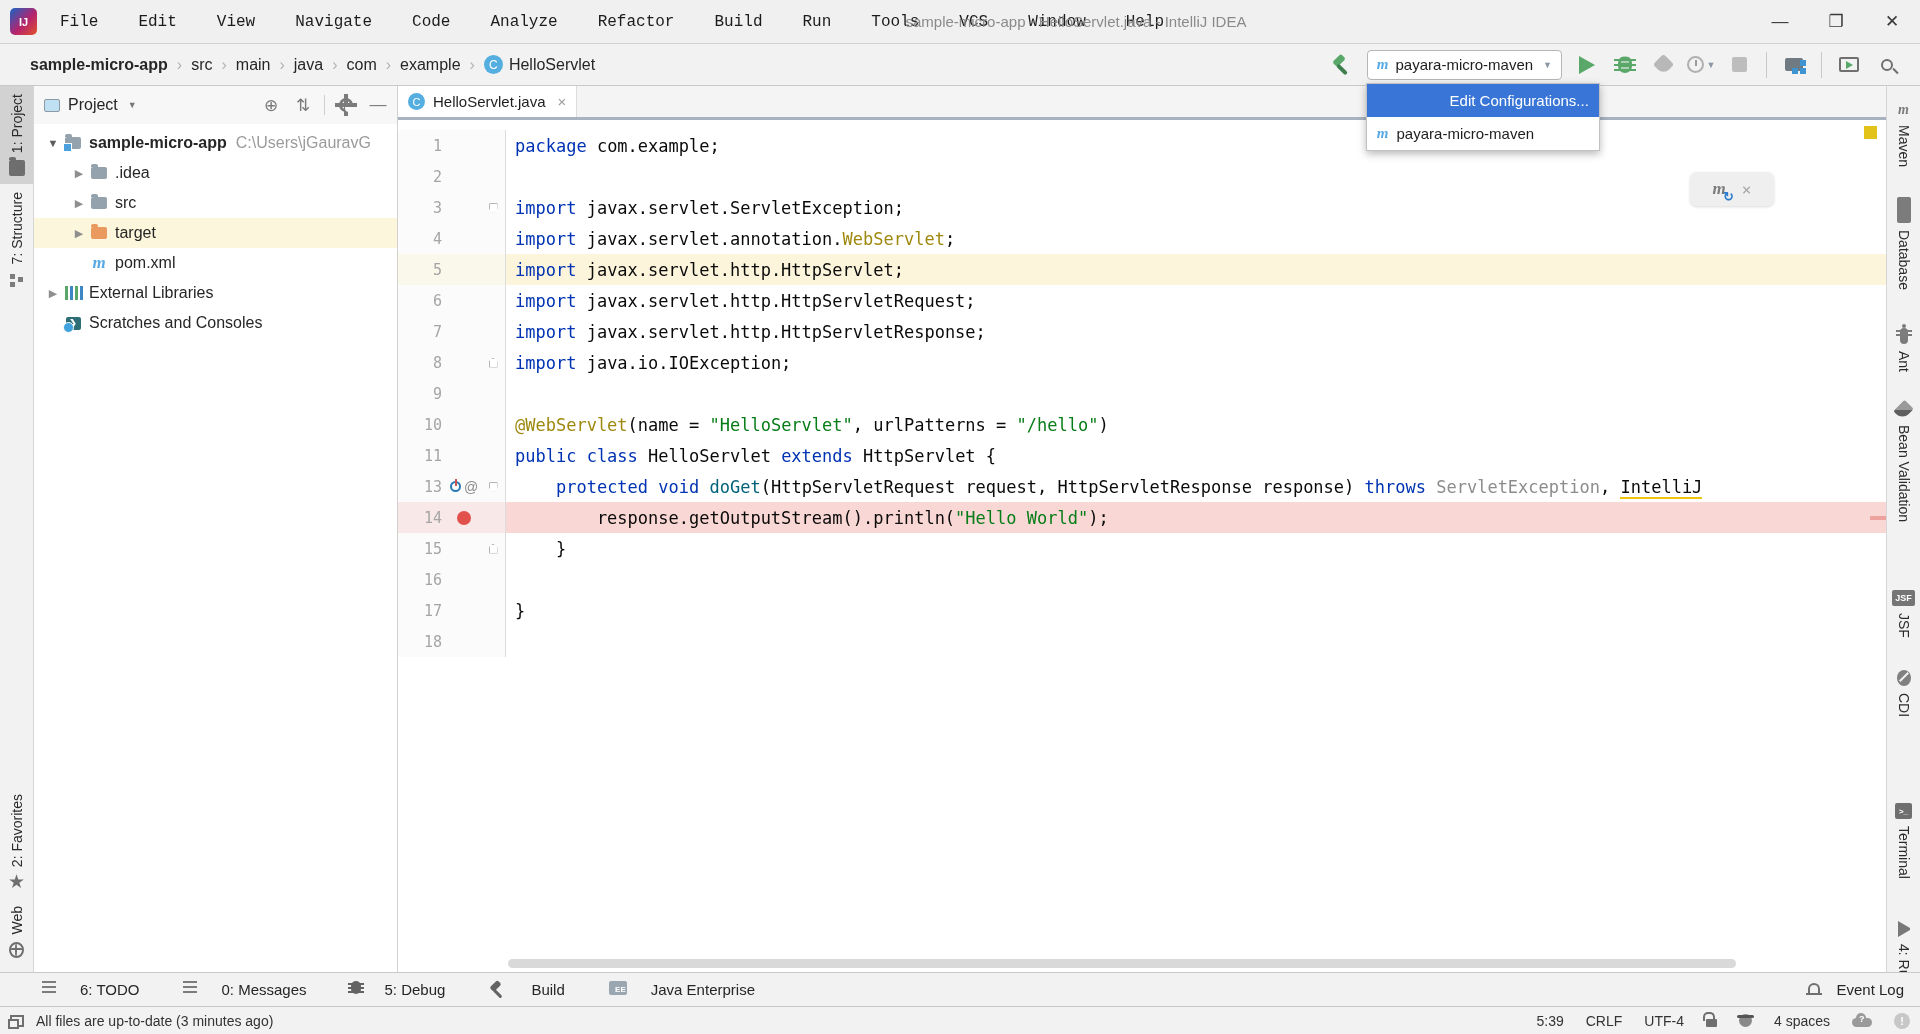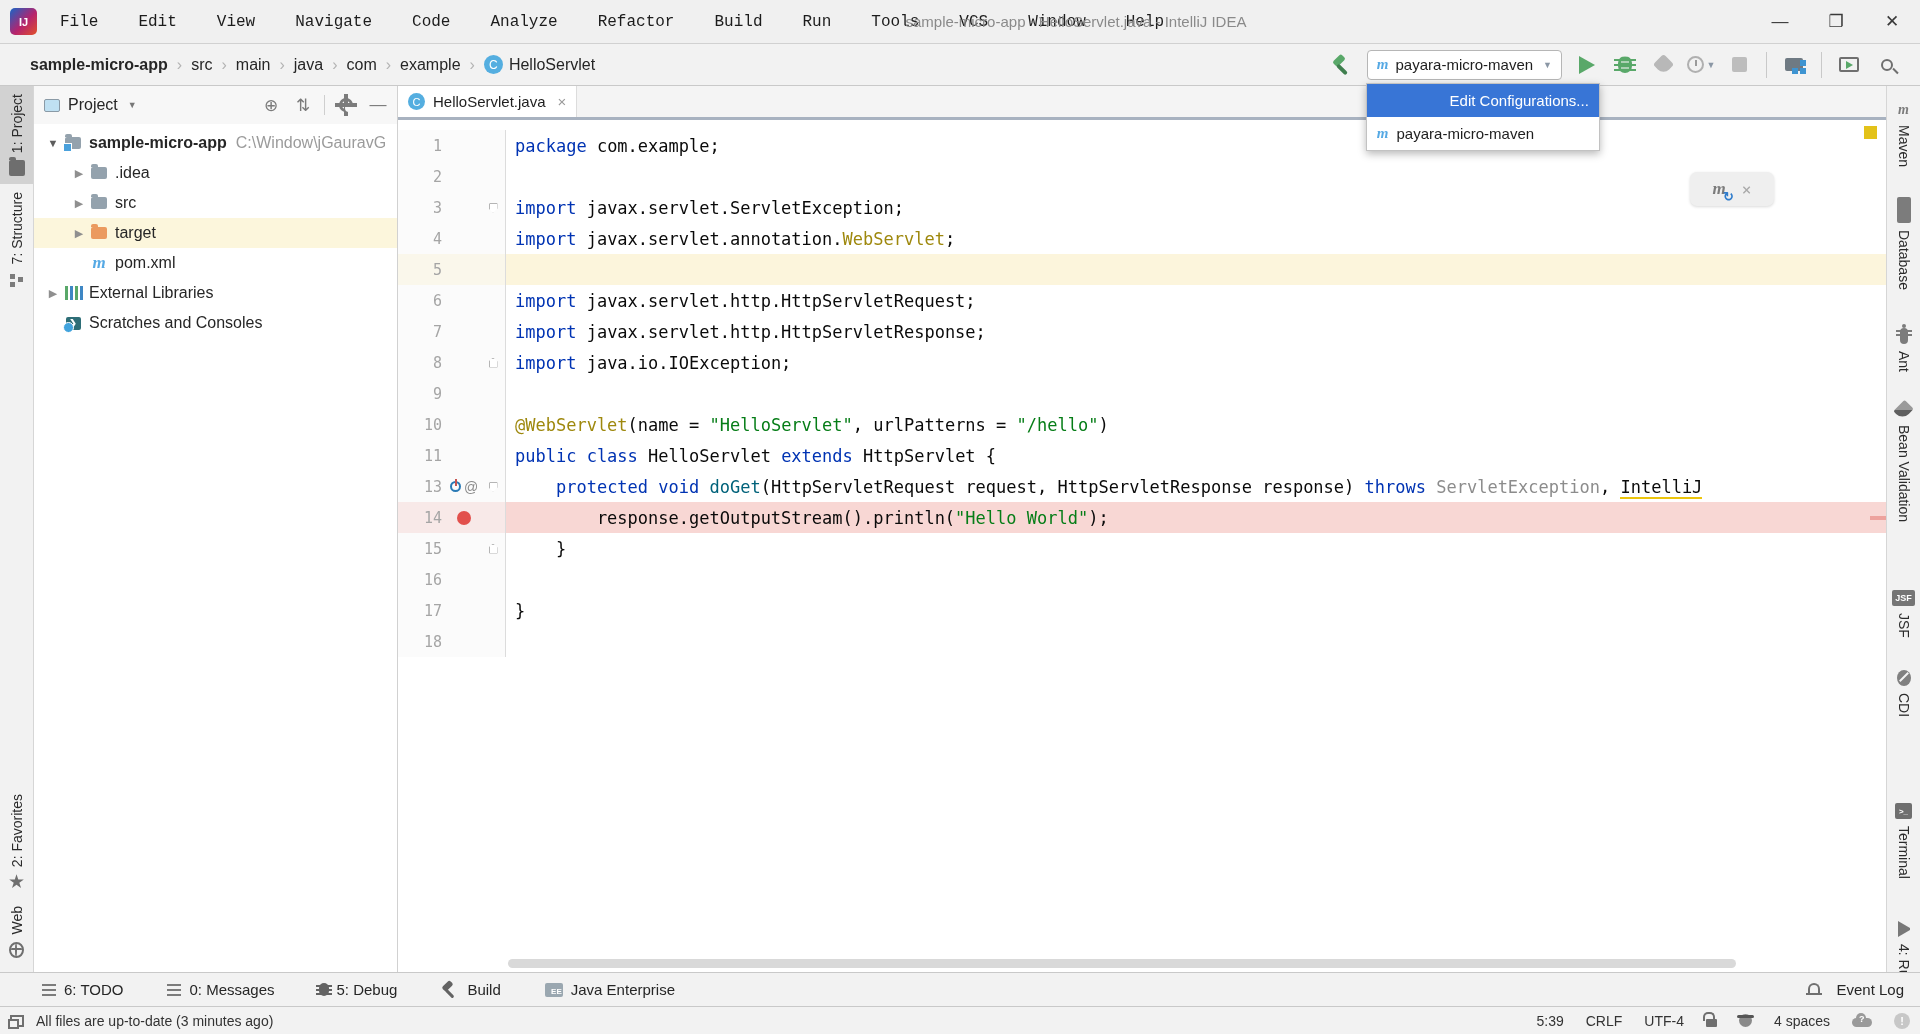--- a/index.html
+++ b/index.html
@@ -172,21 +172,21 @@
     border-radius:7px; display:flex; align-items:center; justify-content:center; gap:16px; box-shadow:0 1px 3px rgba(0,0,0,.15); }
   .mvn-reload { position:relative; font-size:17px; }
   .mvn-reload .refresh { position:absolute; right:-8px; bottom:-6px; color:#2f7ccc; font-size:13px; font-weight:bold; font-style:normal; }
   .mvn-close { color:#a9a9a9; font-size:16px; }
   .insp-square { position:absolute; top:6px; right:9px; width:13px; height:13px; background:#e3c219; }
   .hscroll { position:absolute; bottom:4px; left:110px; right:150px; height:9px; background:#d9d9d9; border-radius:5px; }
 
   
   .bottombar { height:34px; background:#f2f2f2; border-top:1px solid #c9c9c9; display:flex; align-items:center;
     padding:0 16px 0 42px; font-size:15px; color:#262626; }
-  .bb-item { display:flex; align-items:center; gap:8px; margin-right:44px; }
+  .bb-item { display:flex; gap:24px; margin-right:44px; }
   .bb-right { margin-left:auto; display:flex; align-items:center; gap:16px; }
   .i-list { width:14px; height:2px; background:#7c7c7c; box-shadow:0 5px 0 #7c7c7c, 0 10px 0 #7c7c7c; margin-bottom:10px; }
   .i-msgs { width:14px; height:2px; background:#7c7c7c; box-shadow:0 5px 0 #7c7c7c, 0 10px 0 0 #7c7c7c; margin-bottom:10px; }
   .i-bug-dk { width:10px; height:13px; background:#636363; border-radius:5px; position:relative; }
   .i-bug-dk::before { content:""; position:absolute; left:-3px; top:2px; width:16px; height:2px; background:#636363; box-shadow:0 4px 0 #636363, 0 8px 0 #636363; }
   .i-hammer-dk { width:18px; height:18px; position:relative; }
   .i-hammer-dk::before { content:""; position:absolute; left:1px; top:2px; width:11px; height:6px; background:#636363; border-radius:2px; transform:rotate(-45deg); }
   .i-hammer-dk::after { content:""; position:absolute; left:7px; top:7px; width:3px; height:11px; background:#636363; border-radius:2px; transform:rotate(-45deg); }
   .i-jee { width:18px; height:14px; background:#9aa7b0; border-radius:2px; color:#fff; font-size:8px; font-weight:bold;
     display:flex; align-items:flex-end; justify-content:flex-end; padding:1px; }
@@ -360,21 +360,21 @@
           <span class="ppt">—</span>
         </div>
       </div>
       <div class="tree">
           <div class="tree-row" style="padding-left: 8px;">
             <span class="arrow open">▼</span>
             <span class="ti">
               <span class="i-folder root"></span>
             </span>
             <span class="tlabel bold">sample-micro-app</span>
-            <span class="tsuffix">C:\Window\jGauravG</span>
+            <span class="tsuffix">C:\Users\jGauravG</span>
           </div>
           <div class="tree-row" style="padding-left: 34px;">
             <span class="arrow">▶</span>
             <span class="ti">
               <span class="i-folder"></span>
             </span>
             <span class="tlabel">.idea</span>
           </div>
           <div class="tree-row" style="padding-left: 34px;">
             <span class="arrow">▶</span>
@@ -457,20 +457,21 @@
                 <span class="fold"></span>
               </div>
               <div class="code-text"><span class="c-kw">import</span><span> javax.servlet.annotation.</span><span class="c-ann">WebServlet</span><span>;</span></div>
             </div>
             <div class="code-row hl-current">
               <div class="gutter">
                 <span class="lnum">5</span>
                 <span class="gicons"></span>
                 <span class="fold"></span>
               </div>
+              <div class="code-text"><span class="c-kw">import</span><span> javax.servlet.http.HttpServlet;</span></div>
             </div>
             <div class="code-row">
               <div class="gutter">
                 <span class="lnum">6</span>
                 <span class="gicons"></span>
                 <span class="fold"></span>
               </div>
               <div class="code-text"><span class="c-kw">import</span><span> javax.servlet.http.HttpServletRequest;</span></div>
             </div>
             <div class="code-row">

